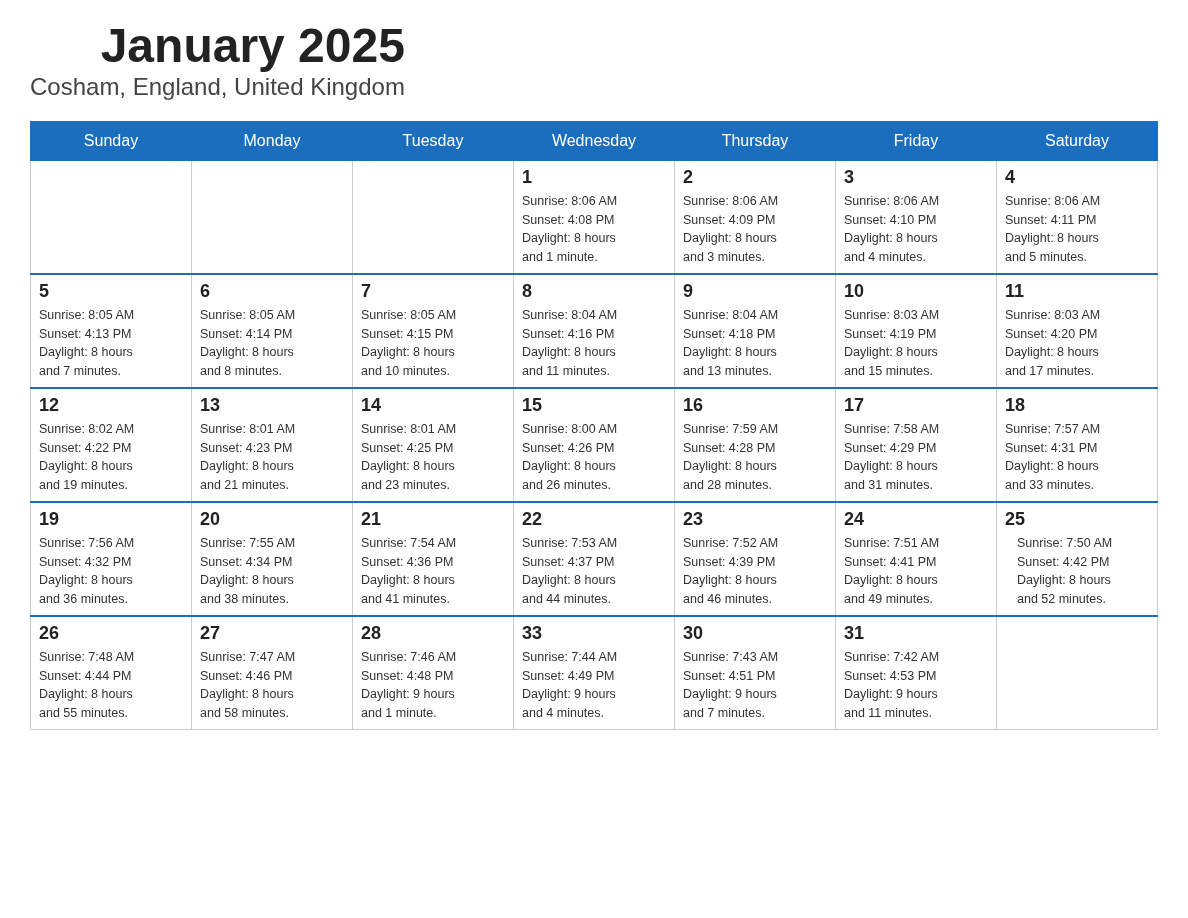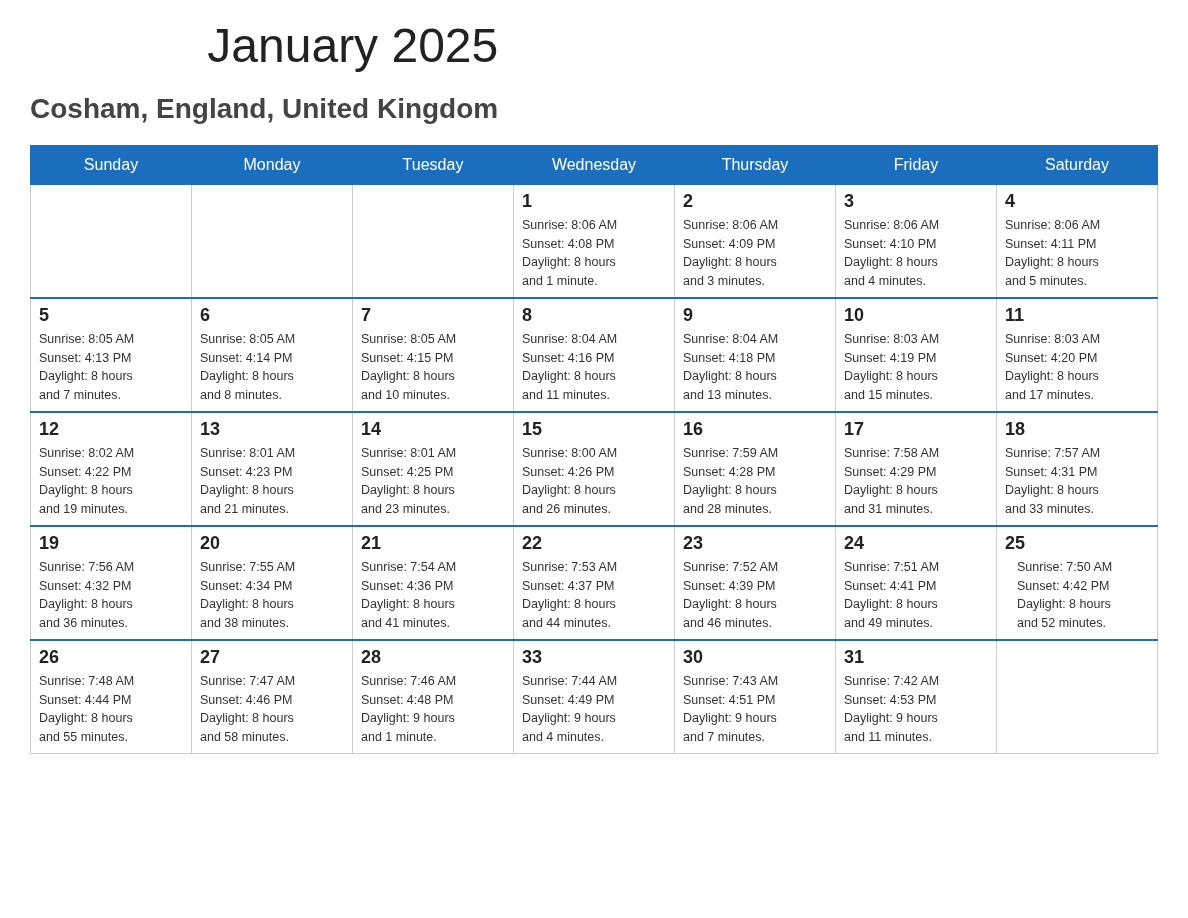--- a/index.html
+++ b/index.html
@@ -46,29 +46,29 @@
     }
     .logo-row1 {
       display: flex;
       align-items: center;
     }
     .title-block {
       text-align: right;
     }
     .title-block h1 {
       font-size: 48px;
-      font-weight: normal;
+      font-weight: bold;
       color: #222;
       line-height: 1.1;
     }
     .title-block h2 {
-      font-size: 28px;
-      font-weight: bold;
+      font-size: 24px;
+      font-weight: normal;
       color: #444;
-      margin-top: 20px;
+      margin-top: 0;
     }
     .calendar {
       width: 100%;
       border-collapse: collapse;
       border: 1px solid #bbb;
     }
     .calendar thead tr th {
       background-color: #1a6ebd;
       color: #fff;
       padding: 10px 8px;

